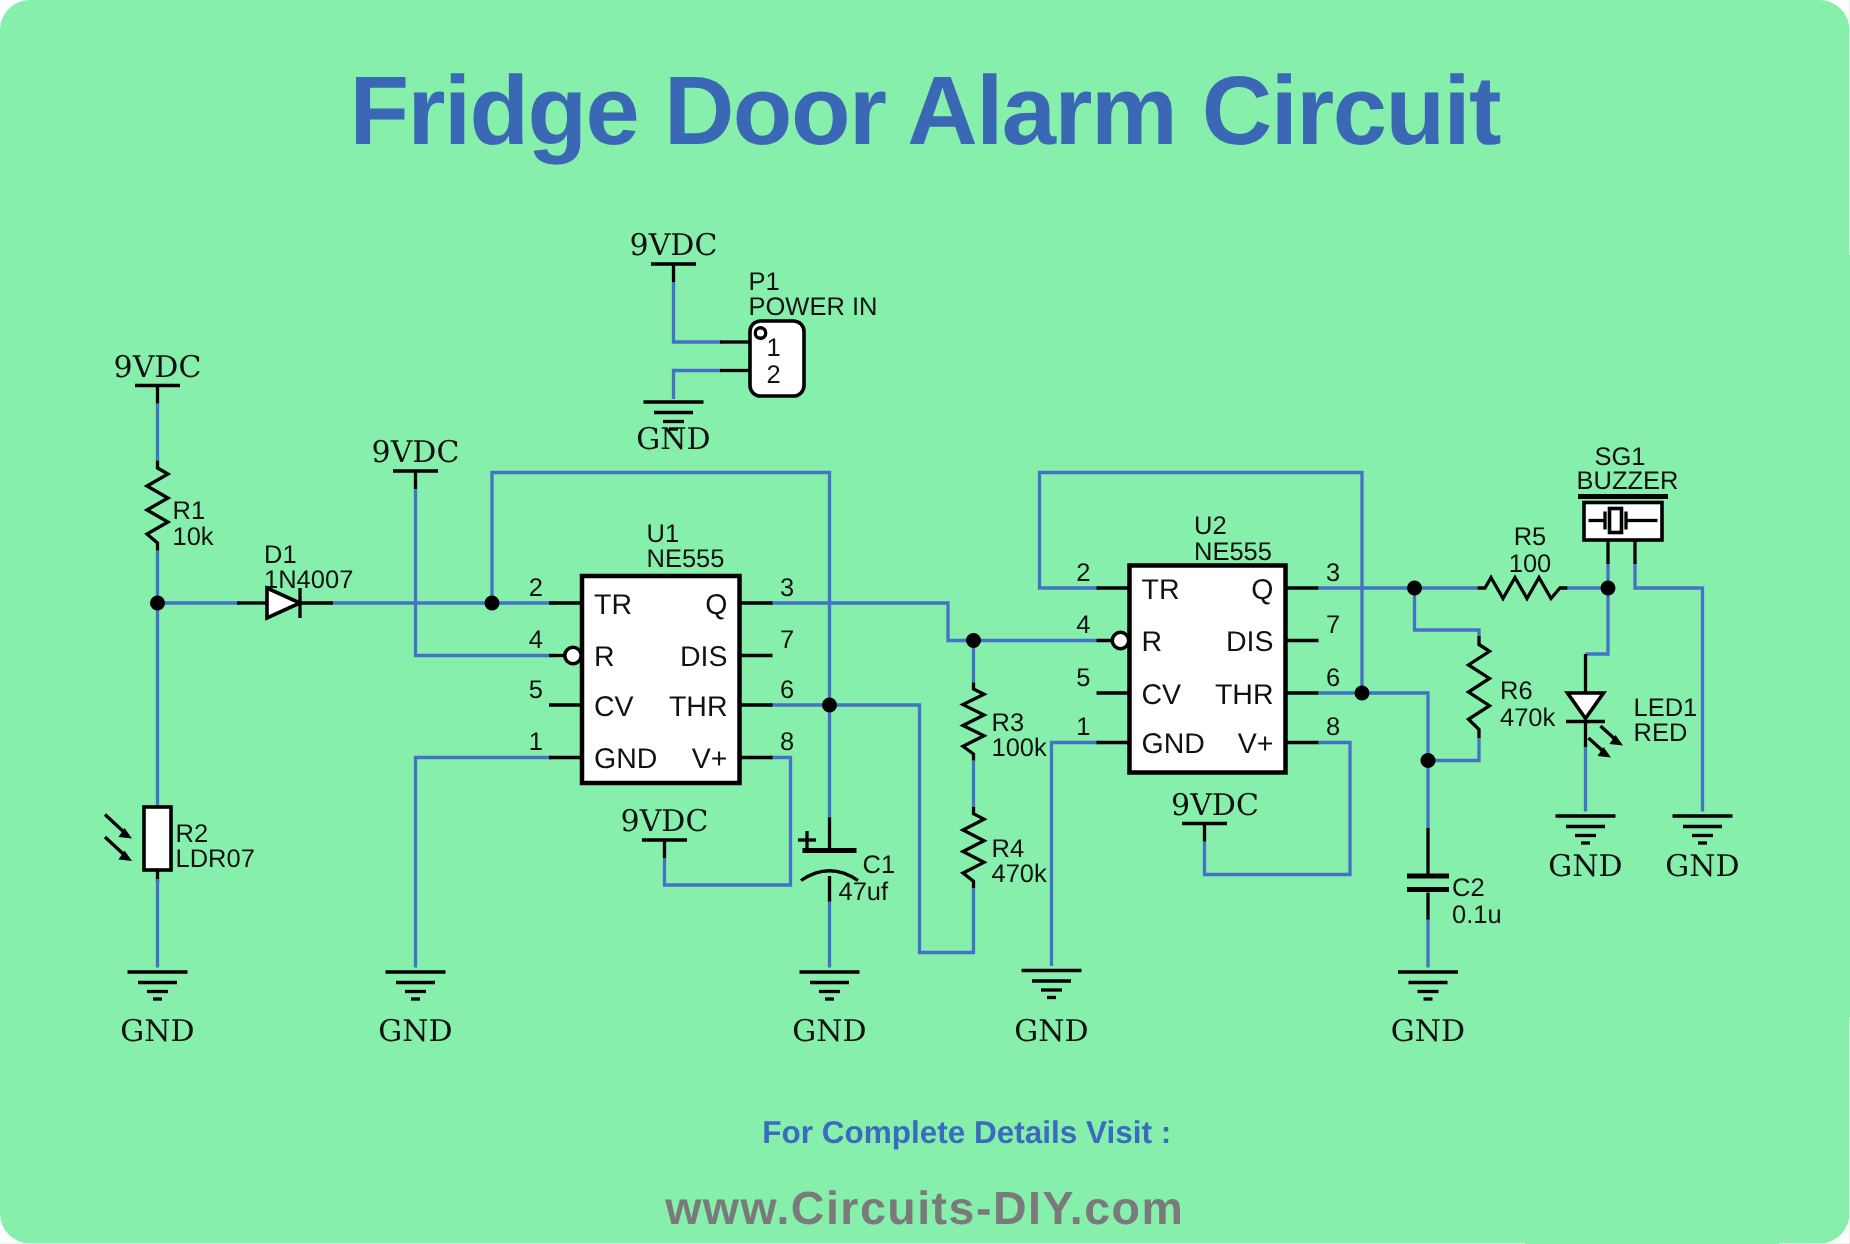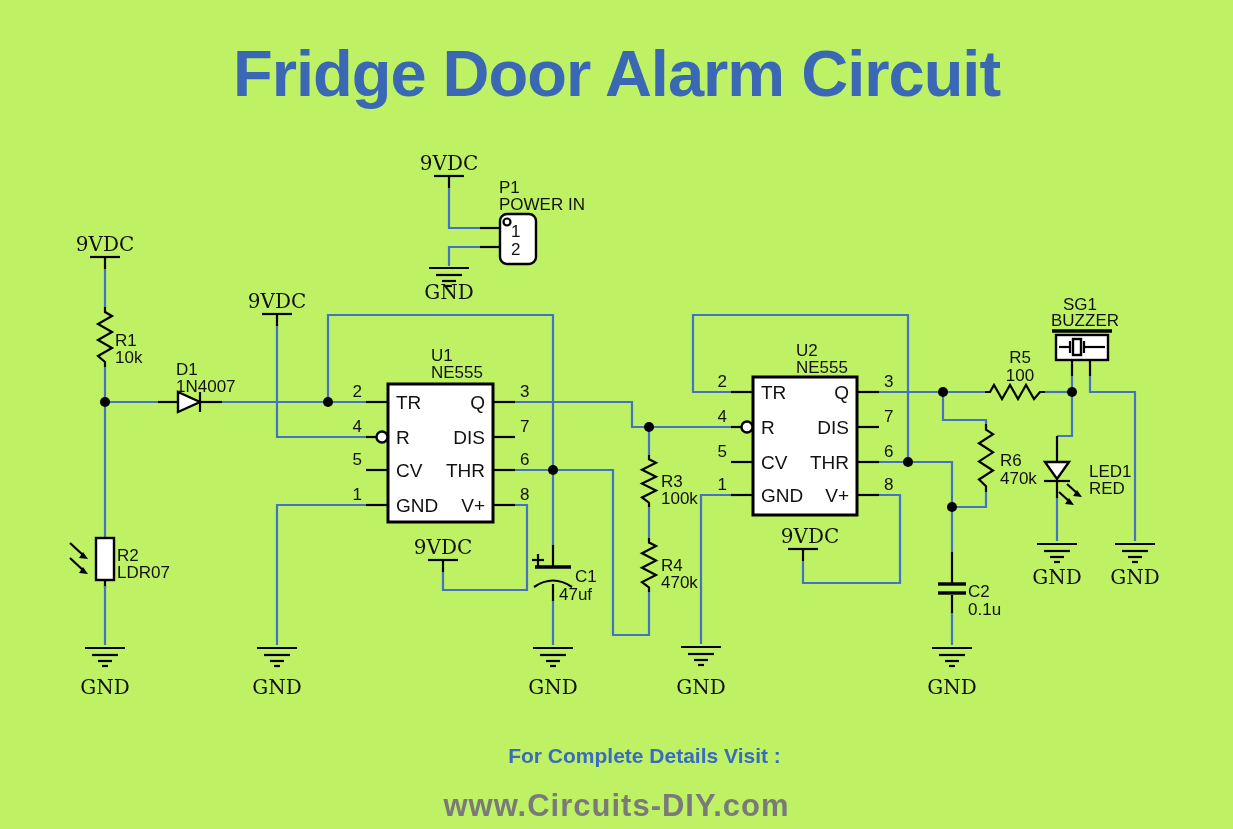--- a/index.html
+++ b/index.html
@@ -1,17 +1,17 @@
 <!DOCTYPE html>
 <html style="--wire: #4472C4; --ink: #000000; --title-blue: #3A68B5; --footer-blue: #3A6BBF; --footer-gray: #7A7A7A;"><head>
 <meta charset="utf-8">
 <style>
   html,body{margin:0;padding:0;background:#fff;}
-  #app{position:relative;width:1233px;height:829px;background:#bef264;overflow:hidden;
-       font-family:"Liberation Sans",sans-serif;}
+  #app{position:relative;width:1233px;height:829px;background:#86efac;overflow:hidden;
+       font-family:"Liberation Sans",sans-serif;border-radius:20px;}
   .title{position:absolute;top:36px;left:0;width:100%;text-align:center;
          font-size:65px;font-weight:bold;letter-spacing:-1px;color:var(--title-blue,#3A68B5);}
   .footer1{position:absolute;top:744px;left:0;width:100%;text-align:center;
            font-size:21px;font-weight:bold;color:var(--footer-blue,#3A6BBF);padding-left:28px;}
   .footer2{position:absolute;top:768px;left:0;width:100%;text-align:center;
            font-size:31px;font-weight:bold;color:var(--footer-gray,#7A7A7A);letter-spacing:1px;margin-top:20px;}
   svg{position:absolute;top:0;left:0;}
   .w{stroke:var(--wire,#4472C4);stroke-width:2.2;fill:none;}
   .k{stroke:var(--ink,#000);stroke-width:2.2;fill:none;}
   .k3{stroke:var(--ink,#000);stroke-width:3.4;fill:none;}

